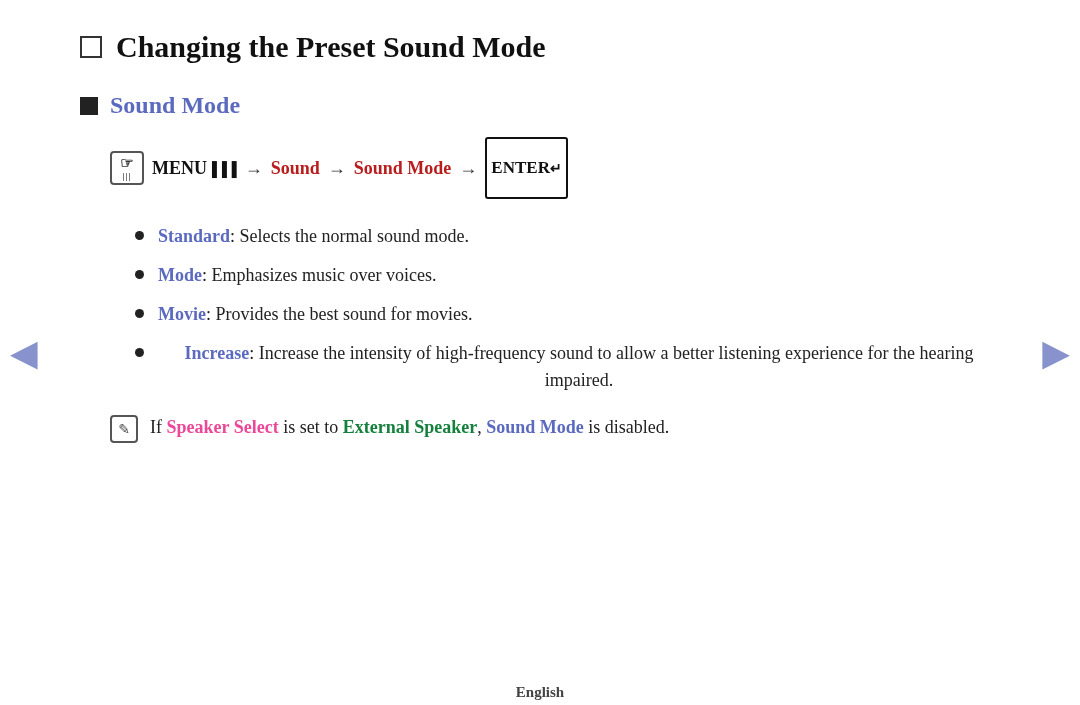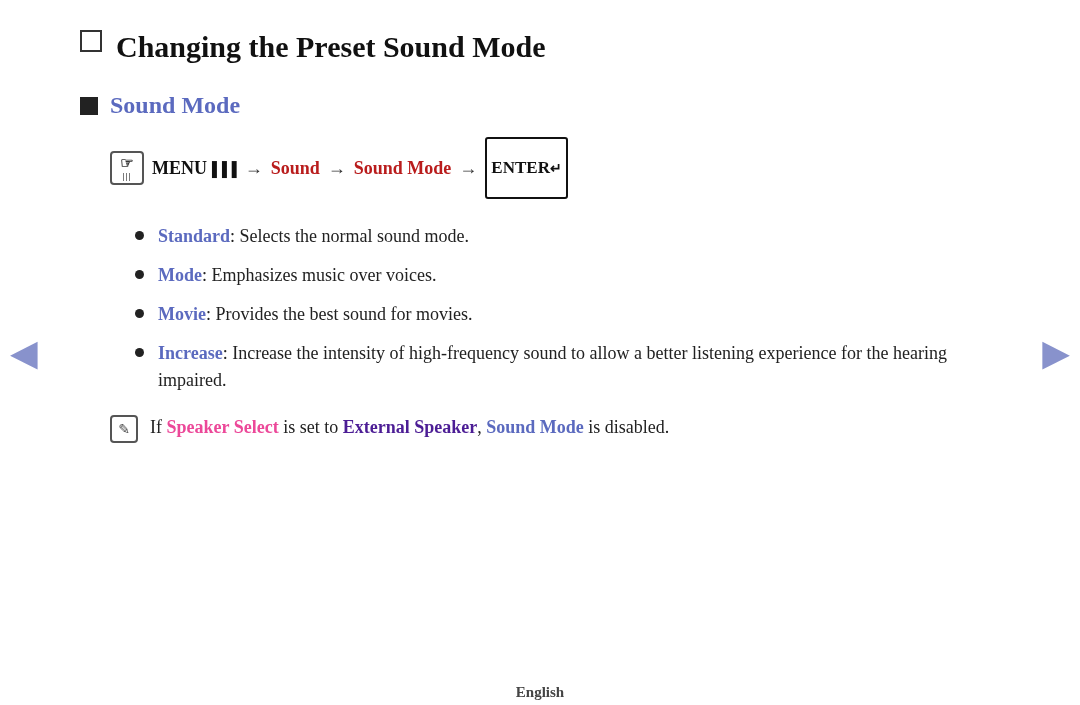--- a/index.html
+++ b/index.html
@@ -20,20 +20,21 @@
     }
 
     .page-container {
       padding: 30px 80px 30px 80px;
       position: relative;
     }
 
     
     .main-title {
       display: flex;
+      align-items: center;
       gap: 14px;
       margin-bottom: 28px;
     }
 
     .checkbox-icon {
       width: 22px;
       height: 22px;
       border: 2px solid #333;
       display: inline-block;
       flex-shrink: 0;
@@ -171,20 +172,21 @@
     }
 
     .bullet-term {
       color: #5b6abf;
       font-weight: 600;
     }
 
     .bullet-desc {
       color: #222;
       font-weight: 400;
+      text-align: center;
     }
 
     
     .note-row {
       display: flex;
       align-items: flex-start;
       gap: 12px;
       margin-left: 30px;
       margin-top: 6px;
       font-size: 18px;
@@ -307,21 +309,21 @@
       <span class="bullet-desc">
         <span class="bullet-term">Increase</span><span>: Increase the intensity of high-frequency sound to allow a better listening experience for the hearing impaired.</span>
       </span>
     </div>
 
   </div>
 
   <div class="note-row">
     <span class="note-icon">✎</span>
     <span class="note-text">
-      If <span style="color:#ec4899; font-weight:600;">Speaker Select</span> is set to <span style="color:#4c1d95; font-weight:600;">External Speaker</span>, <span style="color:#5b6abf; font-weight:600;">Sound Mode</span> is disabled.
+      If <span style="color:#ec4899; font-weight:600;">Speaker Select</span> is set to <span style="color:#15803d; font-weight:600;">External Speaker</span>, <span style="color:#5b6abf; font-weight:600;">Sound Mode</span> is disabled.
     </span>
   </div>
 
 </div>
 
 <div class="nav-arrow-left">◀</div>
 <div class="nav-arrow-right">▶</div>
 
 <div class="footer">English</div>
 

